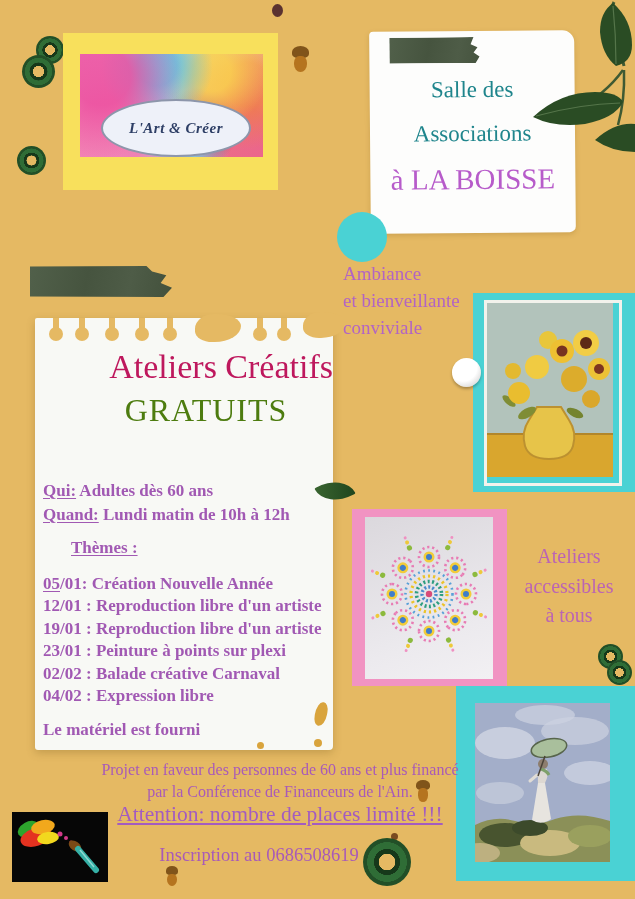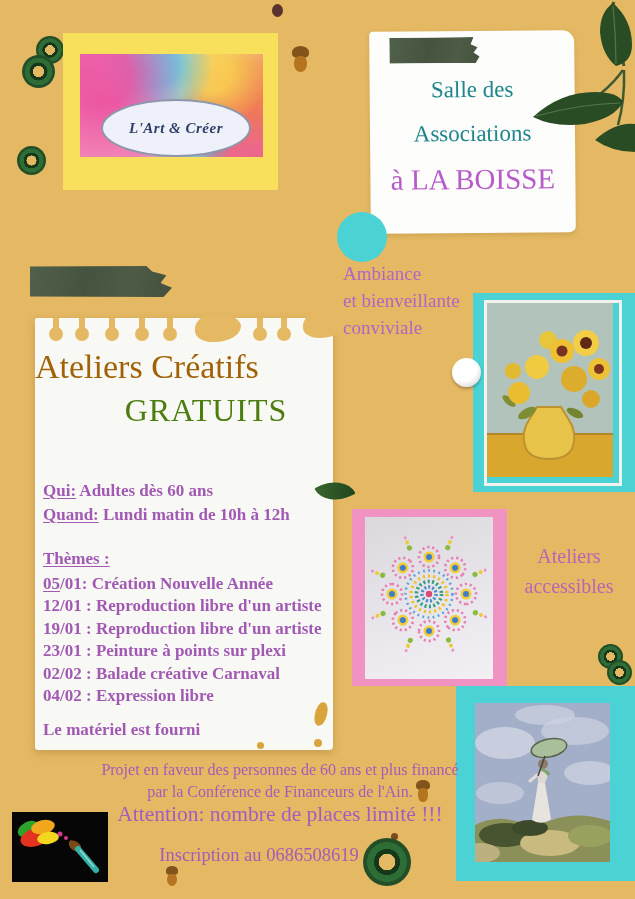--- a/index.html
+++ b/index.html
@@ -57,35 +57,35 @@
     background:radial-gradient(circle at 38% 32%, #ffffff 0 52%, #e6e6e6 72%, #c7c7c7 100%);
     box-shadow:0 2px 3px rgba(0,0,0,.28);}
 
   
   .paper{position:absolute;left:35px;top:318px;width:298px;height:432px;background:#f8f9f5;
     border-radius:2px 6px 4px 3px;box-shadow:0 3px 8px rgba(120,90,30,.3);color:#a159b3;}
   .hole{position:absolute;top:0;width:14px;height:24px;}
   .hole::before{content:"";position:absolute;top:0;left:4px;width:6px;height:11px;background:#e5b963;}
   .hole::after{content:"";position:absolute;top:9px;left:0;width:14px;height:14px;border-radius:50%;background:#e5b963;}
   .tearblob{position:absolute;background:#e5b963;border-radius:45% 55% 60% 40%/55% 45% 60% 40%;}
-  .paper-title1{position:absolute;left:0;right:0;top:30px;text-align:left;font-size:34px;color:#a16207;}
+  .paper-title1{position:absolute;left:0;right:0;top:30px;text-align:right;font-size:34px;color:#be185d;}
   .paper-title2{position:absolute;left:4px;right:0;top:74px;text-align:center;font-size:32px;letter-spacing:1px;color:#4d7c0f;margin-left:40px;}
   .ptext{position:absolute;left:8px;right:4px;font-size:17px;font-weight:bold;}
   .u{text-decoration:underline;text-underline-offset:2px;}
   .sched{line-height:22.4px;}
   .splat{position:absolute;background:#d9a43c;border-radius:50%;}
 
   .caption{position:absolute;left:505px;top:542px;width:128px;text-align:center;
     font-size:20px;line-height:29.5px;color:#bb64b4;}
 
   
   .funding{position:absolute;left:75px;top:759px;width:410px;text-align:center;
     font-size:16px;line-height:21.5px;color:#a85ab8;}
   .attention{position:absolute;left:70px;top:802px;width:420px;text-align:center;
-    font-size:21.5px;color:#a35cc0;}
+    font-size:21.5px;color:#a35cc0;text-decoration:underline;}
   .registration{position:absolute;left:103px;top:845px;width:312px;text-align:center;
     font-size:18.5px;color:#a85ab8;}
 
   .art-box{position:absolute;left:12px;top:812px;width:96px;height:70px;background:#060606;}
 
   .leaf-small{position:absolute;left:318px;top:479px;width:34px;height:24px;
     background:linear-gradient(120deg,#3a6530,#1f451d);border-radius:5% 100% 5% 100%;
     transform:rotate(-28deg);}
 </style>
 </head>
@@ -173,21 +173,21 @@
 
     <div class="paper-title1">Ateliers Créatifs</div>
     <div class="paper-title2">GRATUITS</div>
 
     <div class="ptext" style="top:163px;">
       <span class="u">Qui:</span><span> Adultes dès 60 ans</span>
     </div>
     <div class="ptext" style="top:187px;">
       <span class="u">Quand:</span><span> Lundi matin de 10h à 12h</span>
     </div>
-    <div class="ptext u" style="top:231px;">Thèmes :</div>
+    <div class="ptext u" style="top:220px;margin-left:28px;">Thèmes :</div>
 
     <div class="ptext sched" style="top:255px;">
       <div><span class="u">05</span><span>/01: Création Nouvelle Année</span></div>
       <div><span class="u"></span><span>12/01 : Reproduction libre d'un artiste</span></div>
       <div><span class="u"></span><span>19/01 : Reproduction libre d'un artiste</span></div>
       <div><span class="u"></span><span>23/01 : Peinture à points sur plexi</span></div>
       <div><span class="u"></span><span>02/02 : Balade créative Carnaval</span></div>
       <div><span class="u"></span><span>04/02 : Expression libre</span></div>
     </div>
 
@@ -238,20 +238,21 @@
             <use href="#chain" transform="rotate(292)"></use>
             <use href="#chain" transform="rotate(337)"></use>
         </g>
       </svg>
     </div>
   </div>
 
   <div class="caption">
     <div>Ateliers</div>
     <div>accessibles</div>
+    <div>à tous</div>
   </div>
 
   <div class="sequin" style="left:598px;top:644px;width:25px;height:25px;"></div>
   <div class="sequin" style="left:607px;top:660px;width:25px;height:25px;"></div>
 
   <div class="frame frame-cyan" style="left:456px;top:686px;width:179px;height:195px;">
     <div class="painting" style="left:19px;top:17px;width:135px;height:159px;">
       <svg width="135" height="159" viewBox="0 0 135 159">
         <rect width="135" height="159" fill="#a3aec9"></rect>
         <ellipse cx="30" cy="40" rx="30" ry="16" fill="#ccd2e0" opacity=".9"></ellipse>

